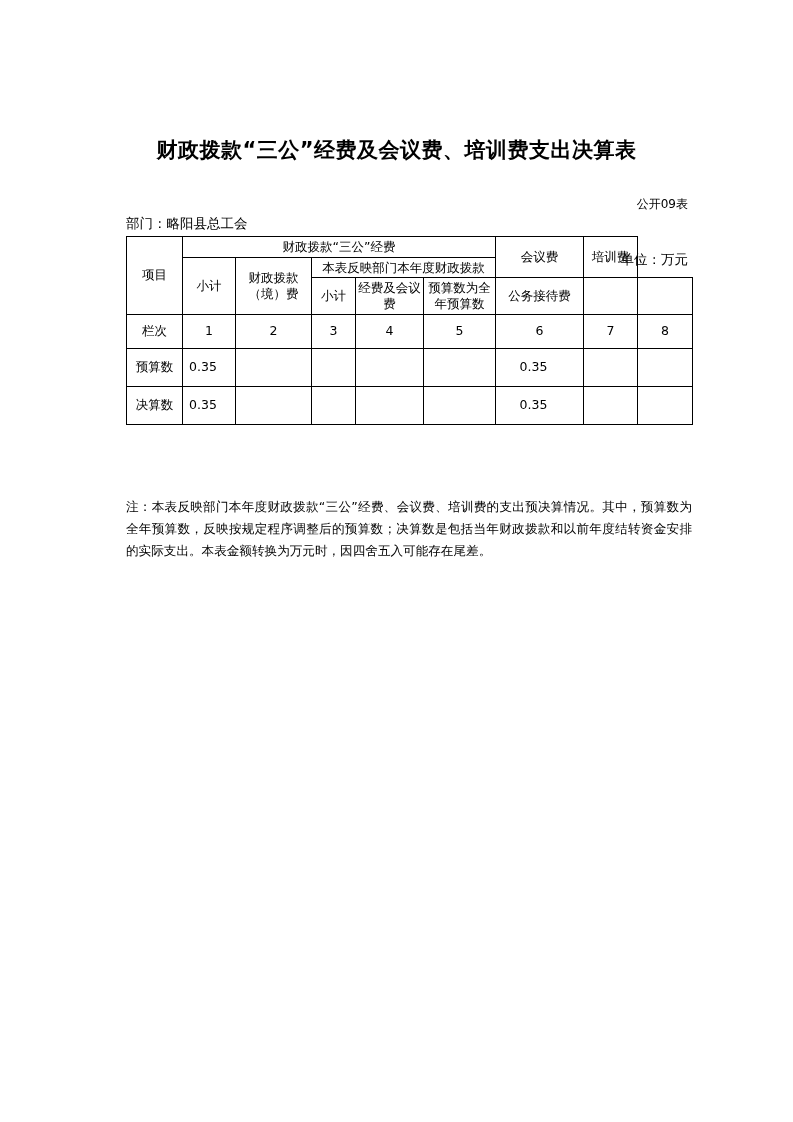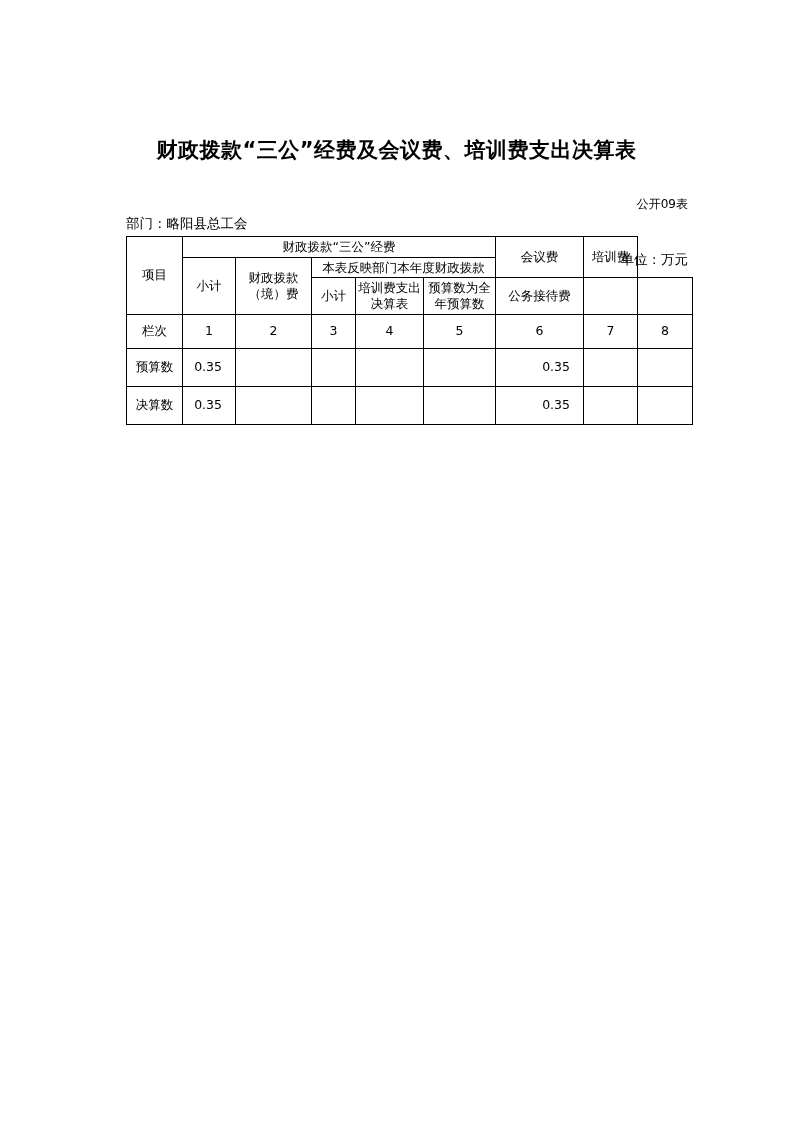--- a/index.html
+++ b/index.html
@@ -84,21 +84,21 @@
   td.num {
     font-size: 13px;
     font-family: "Liberation Serif", "DejaVu Serif", serif;
   }
   td.colnum {
     font-size: 13px;
     font-family: "Liberation Serif", "DejaVu Serif", serif;
   }
   .val-right {
     display: block;
-    text-align: right;
+    text-align: center;
     padding-right: 12px;
   }
   .note {
     position: absolute;
     left: 126px;
     top: 496px;
     width: 566px;
     font-family: "DejaVu Sans", "Liberation Sans", sans-serif;
     font-size: 12.6px;
     line-height: 1.75;
@@ -136,21 +136,21 @@
         <td class="hdr" rowspan="2">会议费</td>
         <td class="hdr" rowspan="2">培训费</td>
       </tr>
       <tr>
         <td class="hdr" rowspan="3">小计</td>
         <td class="hdr" rowspan="3">财政拨款（境）费</td>
         <td class="hdr" colspan="3">本表反映部门本年度财政拨款</td>
       </tr>
       <tr>
         <td class="hdr" rowspan="2">小计</td>
-        <td class="hdr-sm" rowspan="2">培训费支出决算表</td>
+        <td class="hdr-sm" rowspan="2">经费及会议费</td>
         <td class="hdr-sm" rowspan="2">预算数为全年预算数</td>
         <td class="hdr" rowspan="2">公务接待费</td>
         <td class="hdr" rowspan="2"></td>
         <td class="hdr" rowspan="2"></td>
       </tr>
       <tr></tr>
 
       <tr style="height:34px">
         <td class="rowlabel">栏次</td>
         <td class="colnum">1</td>
@@ -214,14 +214,15 @@
         <td class="num">
             <span class="val-right"></span>
           </td>
         <td class="num">
             <span class="val-right"></span>
           </td>
       </tr>
     </tbody>
   </table>
 
+  <div class="note">注：本表反映部门本年度财政拨款“三公”经费、会议费、培训费的支出预决算情况。其中，预算数为全年预算数，反映按规定程序调整后的预算数；决算数是包括当年财政拨款和以前年度结转资金安排的实际支出。本表金额转换为万元时，因四舍五入可能存在尾差。</div>
 
 </div>
 
 </body></html>

